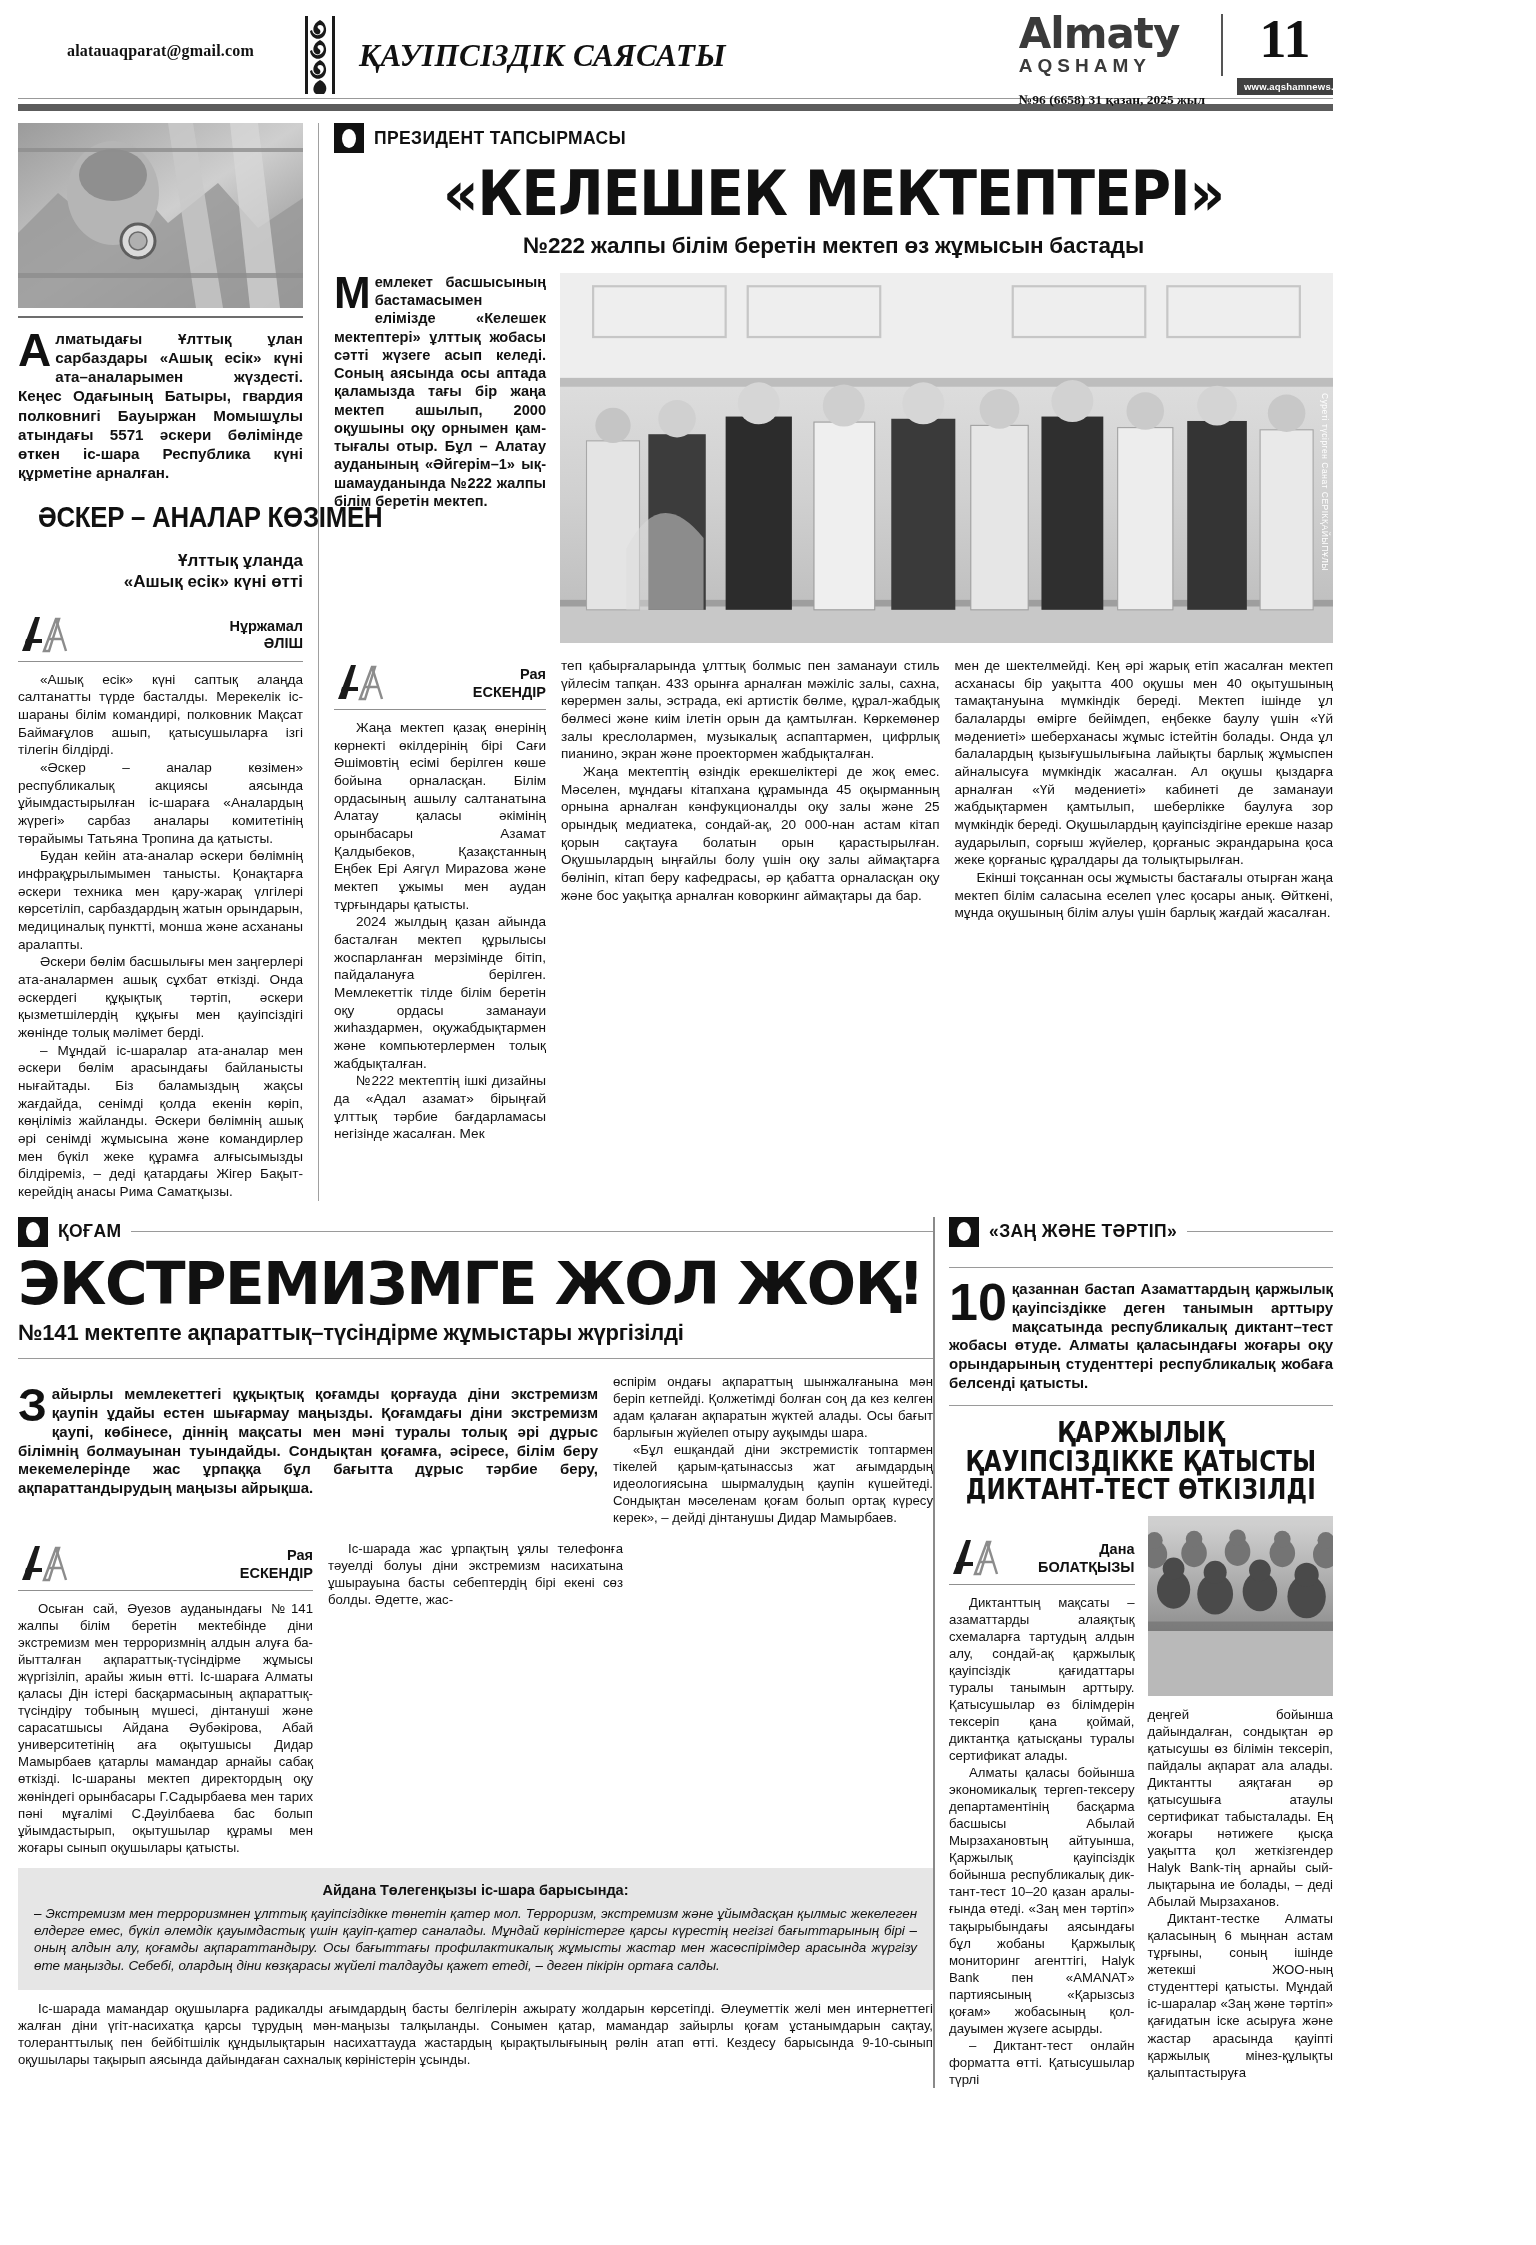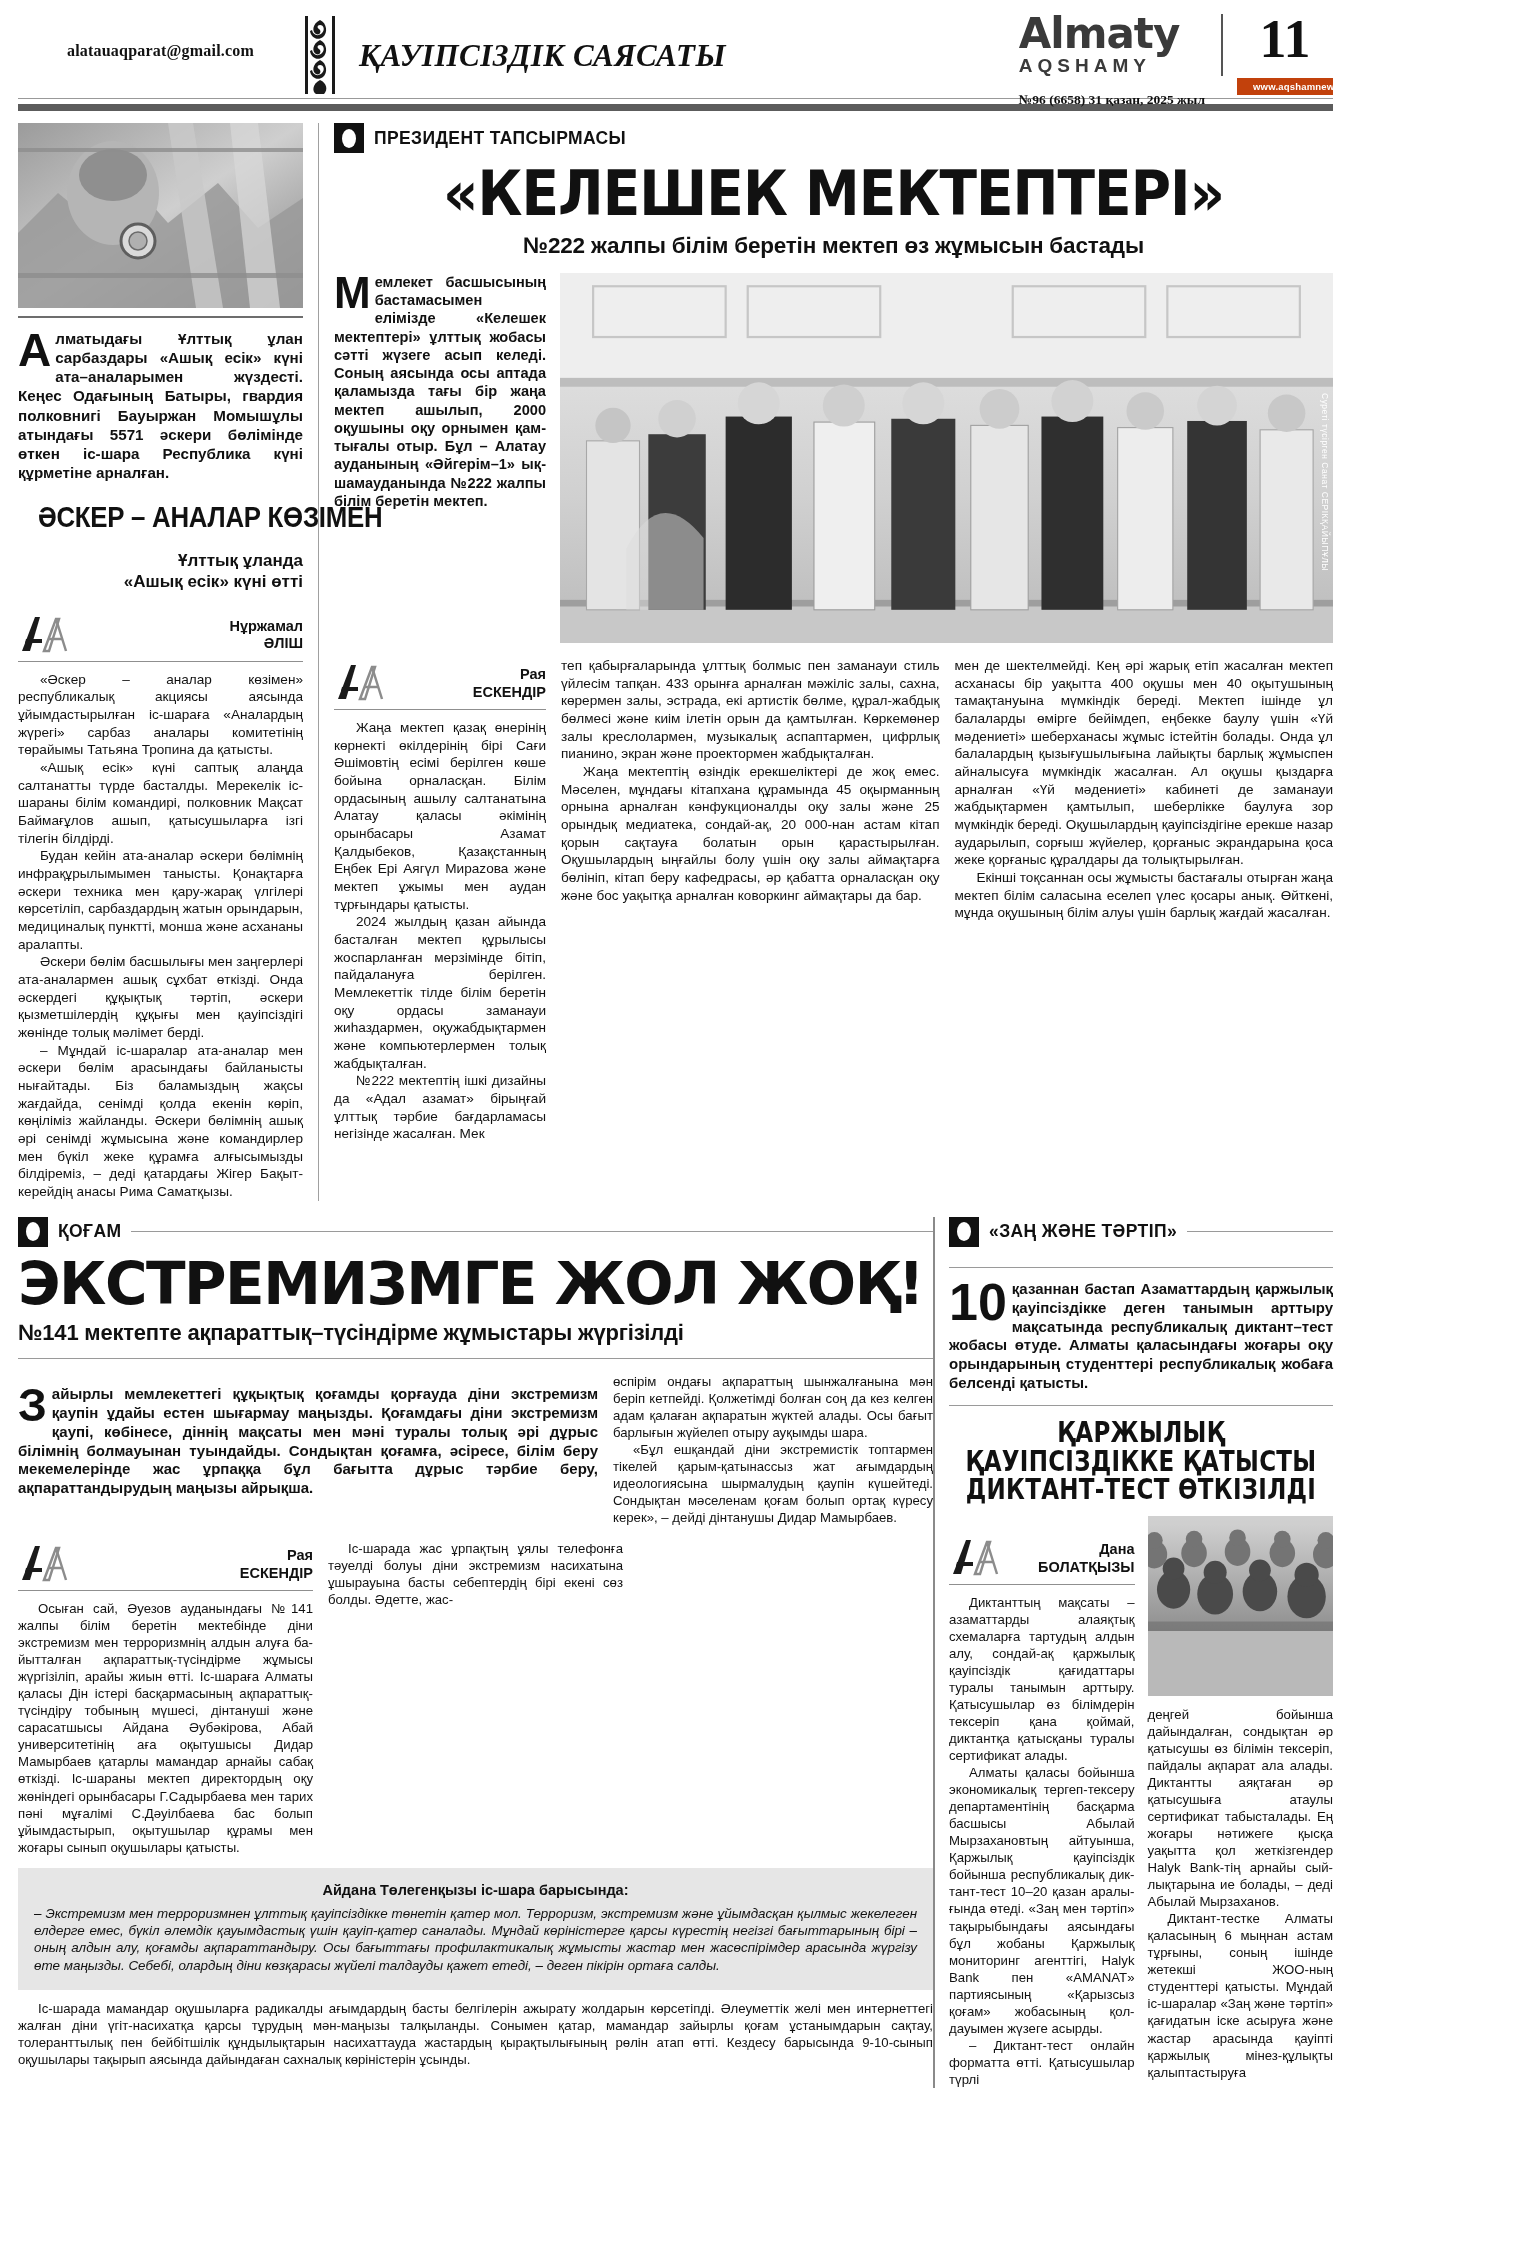--- a/index.html
+++ b/index.html
@@ -24,22 +24,22 @@
                font-size:31px; letter-spacing:.5px; margin-left:22px; margin-top:24px; }
   .mh-right { margin-left:auto; display:flex; align-items:flex-start; }
   .mh-brandwrap { text-align:left; padding-right:16px; }
   .mh-brand { font-size:42px; font-weight:bold; color:#3a3a3a; letter-spacing:-1px; line-height:.95;
               font-family:"DejaVu Sans", sans-serif; }
   .mh-brand2 { font-size:19px; font-weight:bold; color:#3a3a3a; letter-spacing:5px; line-height:1; margin-top:2px;}
   .mh-issue { font-family:"Liberation Serif", serif; font-size:13.5px; font-weight:bold; margin-top:17px; white-space:nowrap;}
   .mh-divider { width:2px; background:#555; height:62px; margin:0 14px 0 0; }
   .mh-pagecol { width:96px; text-align:center; }
   .mh-pageno { font-family:"Liberation Serif", serif; font-weight:bold; font-size:54px; line-height:.95; }
-  .mh-site { background:#c2410c; color:#fff; font-size:9.5px; font-weight:bold;
-             padding:3px 16px; margin-top:13px; letter-spacing:.2px; }
+  .mh-site { background:#404040; color:#fff; font-size:9.5px; font-weight:bold;
+             padding:3px 7px; margin-top:13px; letter-spacing:.2px; }
 
   .rule-thin { height:1px; background:#999; margin-top:4px; }
   .rule-thick { height:7px; background:#5c5c5c; margin-top:5px; }
 
   
   .flag { display:flex; align-items:center; gap:10px; }
   .flag-box { width:30px; height:30px; background:#111; display:flex; align-items:center; justify-content:center; flex:0 0 auto;}
   .flag-box i { width:14px; height:19px; background:#fff; border-radius:50%; display:block;}
   .flag-label { font-size:17.5px; font-weight:bold; letter-spacing:.4px; white-space:nowrap;}
   .flag-line { flex:1; height:1px; background:#9a9a9a; }
@@ -210,22 +210,22 @@
           <path d="M38 6 L48 38" fill="none" stroke="#8c8c8c" stroke-width="2.5"></path>
         </svg>
         <div class="by-name">
           <div>Нұржамал</div>
           <div>ӘЛІШ</div>
         </div>
       </div>
       <div class="byline-rule"></div>
 
       <div class="body-txt" style="margin-top:9px;">
+        <p>«Ашық есік» күні саптық алаңда салтанатты түрде басталды. Мерекелік іс-шараны білім ко­мандирі, полковник Мақсат Баймағұлов ашып, қатысушыларға ізгі тілегін білдірді.</p>
         <p>«Әскер – аналар көзімен» республикалық акциясы аясында ұйымдастырылған іс-шараға «Аналардың жүрегі» сарбаз аналары комитетінің төрайымы Татьяна Тропина да қатысты.</p>
-        <p>«Ашық есік» күні саптық алаңда салтанатты түрде басталды. Мерекелік іс-шараны білім ко­мандирі, полковник Мақсат Баймағұлов ашып, қатысушыларға ізгі тілегін білдірді.</p>
         <p>Будан кейін ата-аналар әскери бөлімнің ин­фрақұрылымымен танысты. Қонақтарға әскери техника мен қару-жарақ үлгілері көрсетіліп, сар­баздардың жатын орындарын, медициналық пунктті, монша және асхананы аралапты.</p>
         <p>Әскери бөлім басшылығы мен заңгерлері ата-аналармен ашық сұхбат өткізді. Онда әскер­дегі құқықтық тәртіп, әскери қызметшілердің құқығы мен қауіпсіздігі жөнінде толық мәлімет берді.</p>
         <p>– Мұндай іс-шаралар ата-аналар мен әскери бөлім арасындағы байланысты нығайтады. Біз баламыздың жақсы жағдайда, сенімді қолда екенін көріп, көңіліміз жайланды. Әскери бөлімнің ашық әрі сенімді жұмысына және ко­мандирлер мен бүкіл жеке құрамға алғысымыз­ды білдіреміз, – деді қатардағы Жігер Бақыт­керейдің анасы Рима Саматқызы.</p>
       </div>
     </div>
 
     <div class="vline"></div>
 
     <div class="col-rest">
       <div class="flag">

